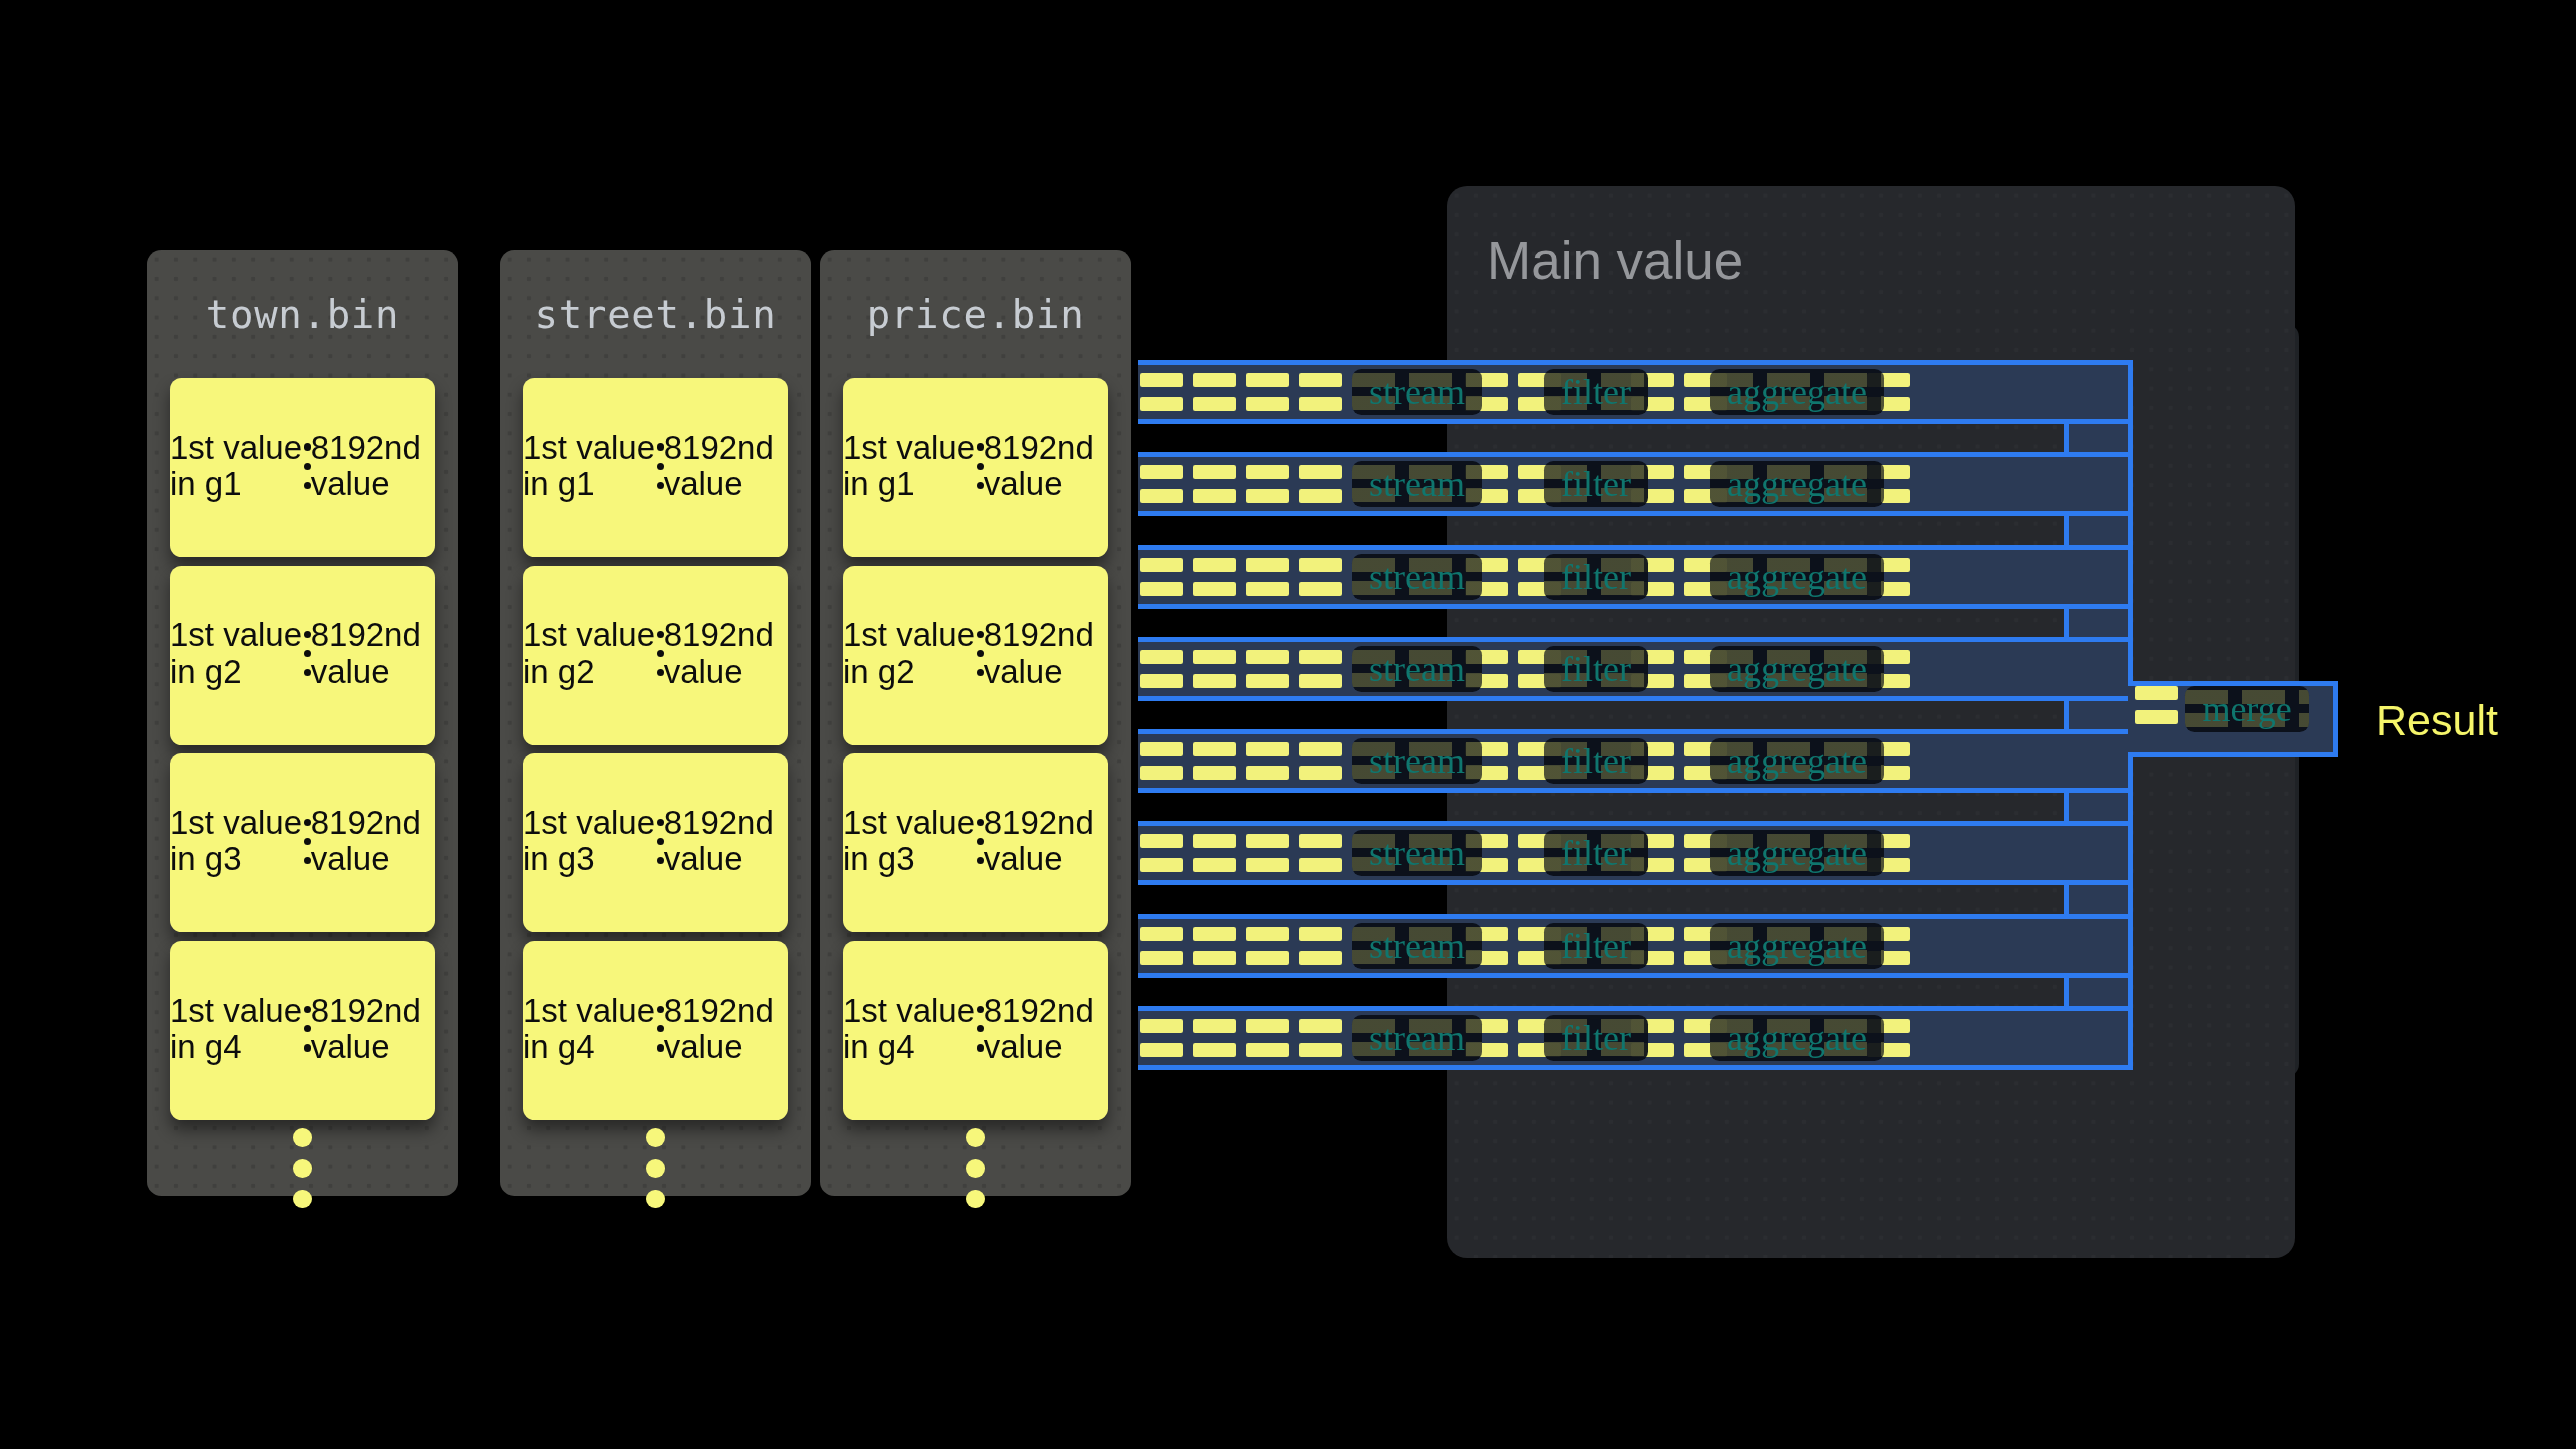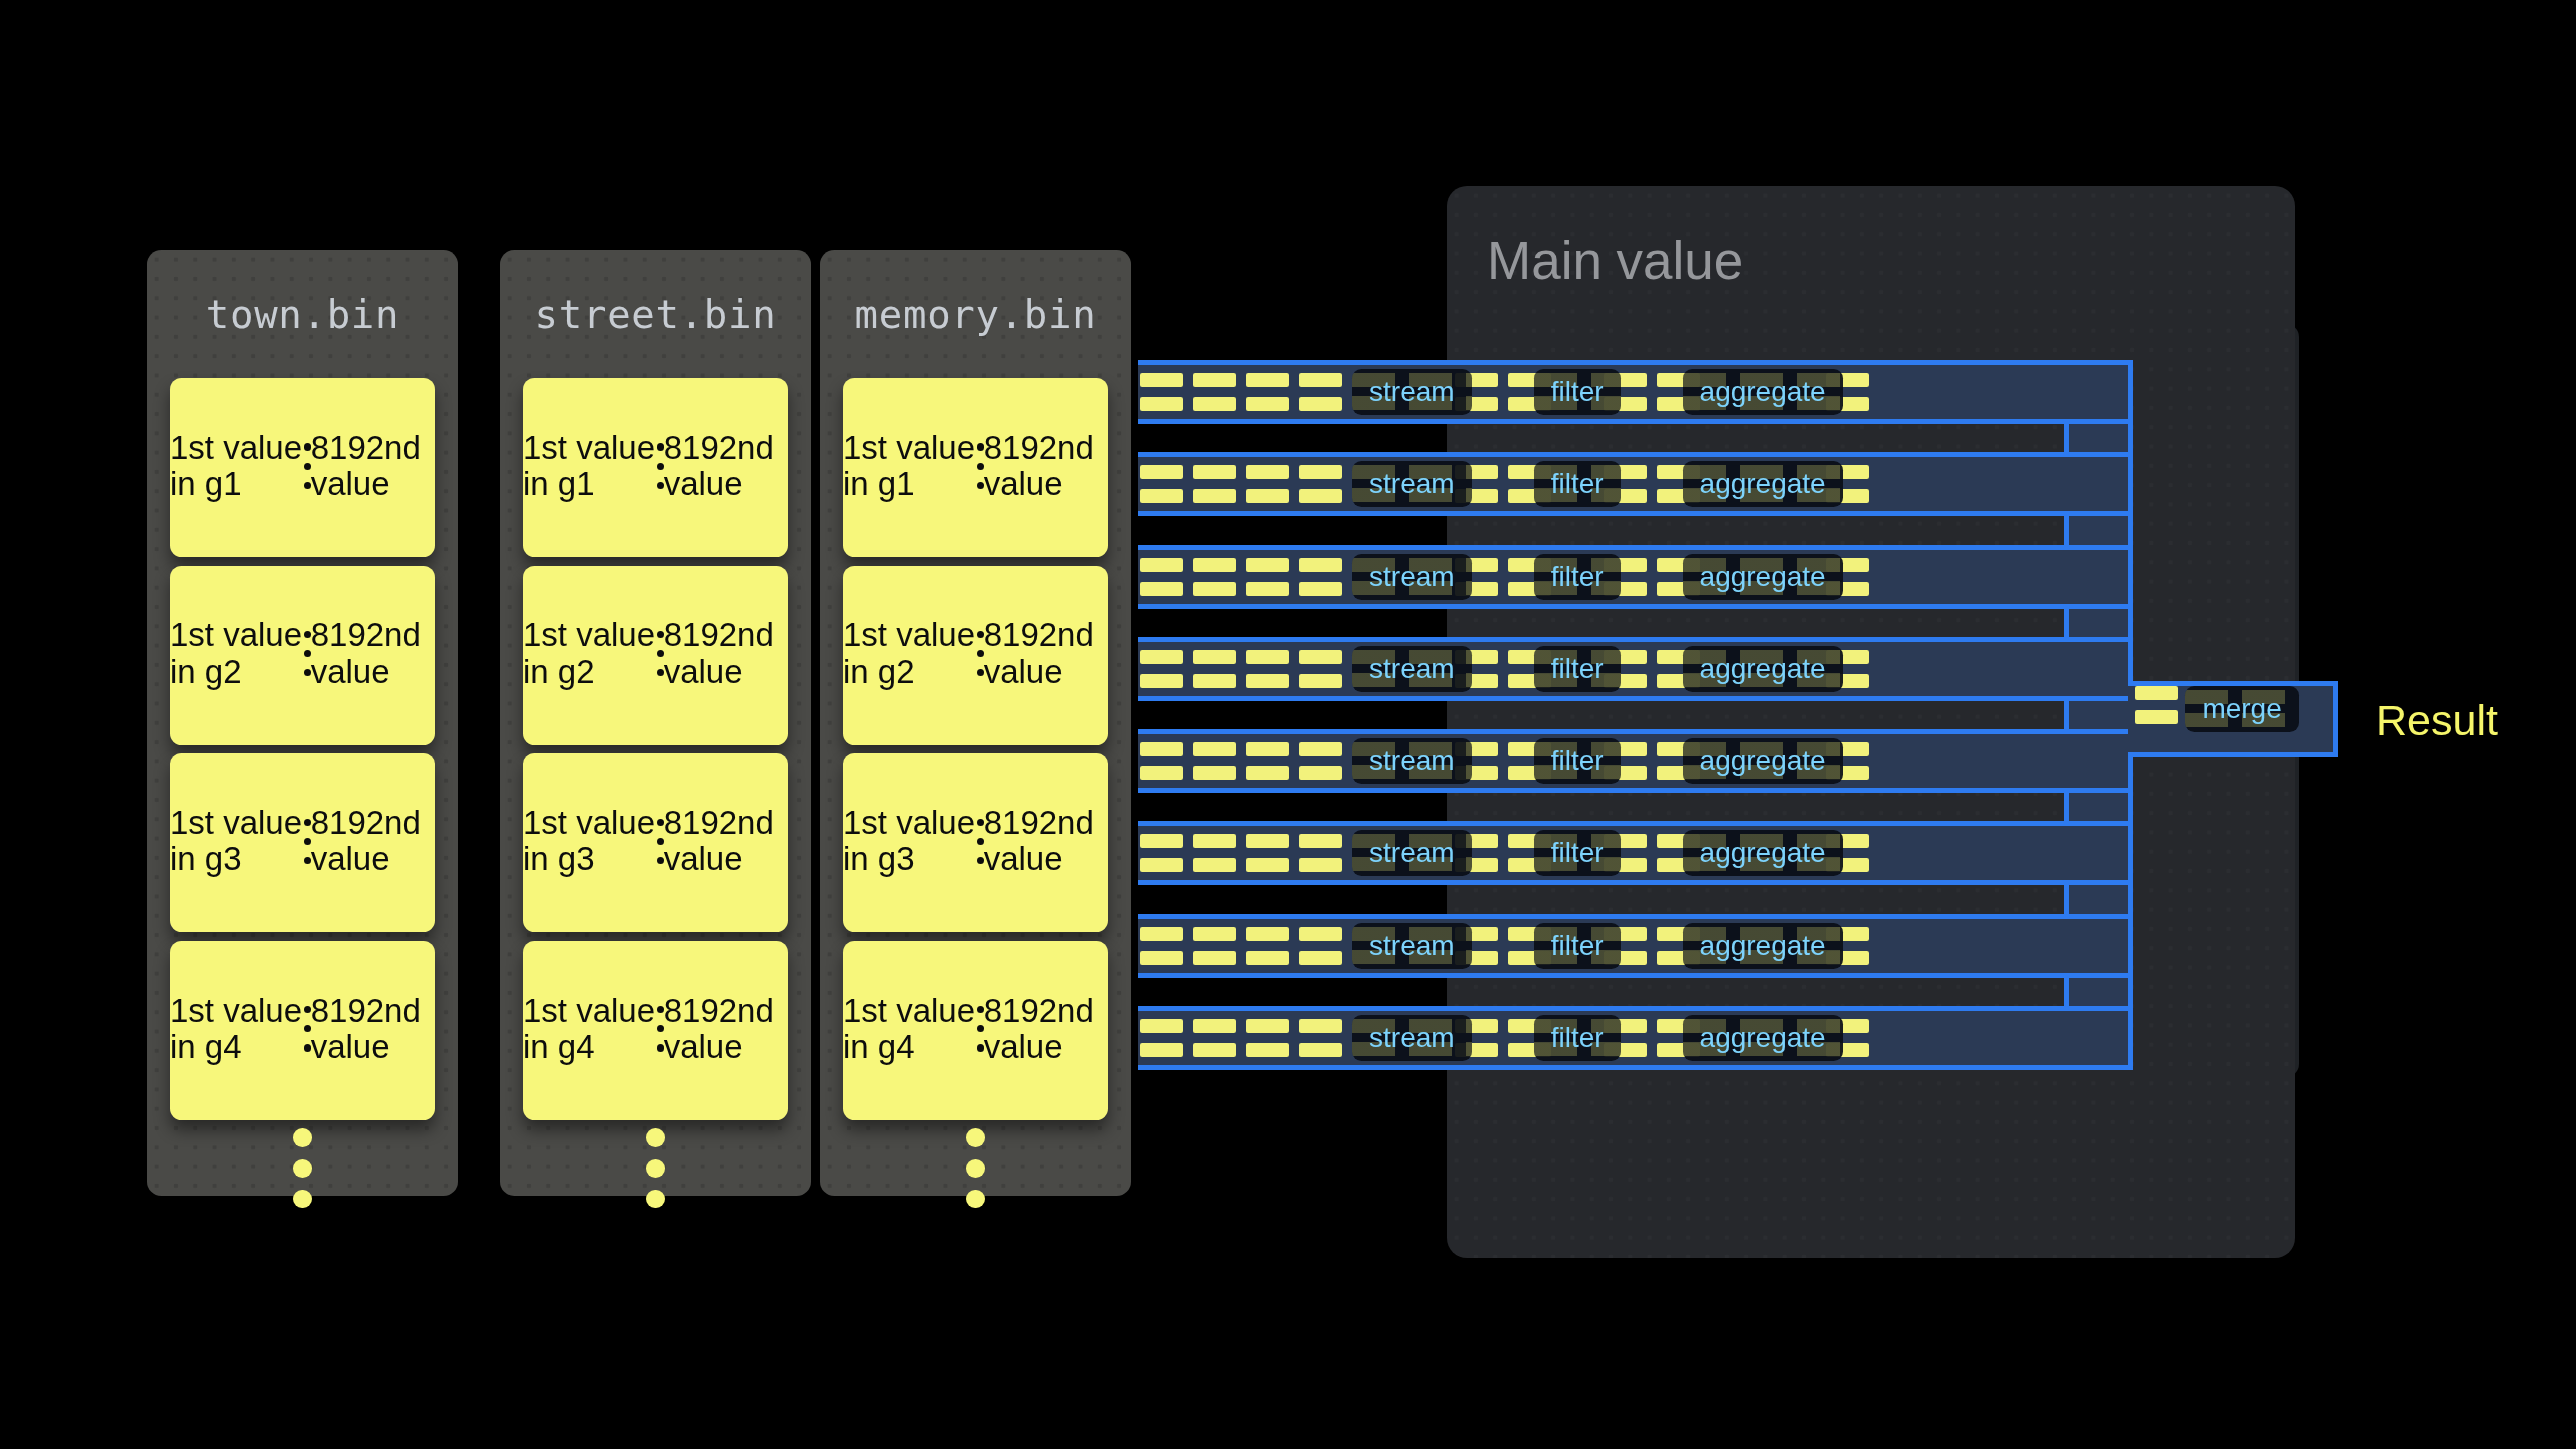--- a/index.html
+++ b/index.html
@@ -48,22 +48,22 @@
   .tuck-r{margin-right:-27px;}
 
   .opbox{height:46px;flex:none;background:rgba(10,14,23,.93);border-radius:9.3px;
     padding:0 17px;display:flex;align-items:center;justify-content:center;
     position:relative;z-index:2;overflow:hidden;}
   .opbox::before,.opbox::after{content:"";position:absolute;left:0;right:0;height:14.3px;
     background:repeating-linear-gradient(90deg,rgba(243,243,125,.25) 0 43px,transparent 43px 57px);}
   .opbox::before{top:3.6px;}
   .opbox::after{top:27px;}
   .opbox .oplabel{position:relative;z-index:1;
-    font-family:Liberation Sans, sans-serif;
-    font-size:28px;color:#7dd3fc;white-space:pre;}
+    font-family:Liberation Serif, serif;
+    font-size:36px;color:#0f766e;white-space:pre;}
 
   
   #merge-band{position:absolute;left:2128px;top:681px;width:210px;height:76px;
     background:#2b3a55;border:5px solid #2e7bf0;border-left:none;box-sizing:border-box;
     display:flex;align-items:flex-start;gap:7.2px;padding-left:7.2px;}
   #result-label{position:absolute;left:2376px;top:696px;font-size:43px;color:#f5f56a;}
 </style>
 </head>
 <body>
 
@@ -565,21 +565,21 @@
           <div class="block-line">8192nd value</div>
         </div>
         <div class="trailing-dots">
           <div class="bigdot"></div>
           <div class="bigdot"></div>
           <div class="bigdot"></div>
         </div>
       </div>
       <div class="file-col" style="left: 820px;">
         <div class="file-header">
-          <div class="file-name">memory.bin</div>
+          <div class="file-name">price.bin</div>
         </div>
         <div class="block">
           <div class="block-line">1st value in g1</div>
           <div class="v-ellipsis">
             <div class="dot"></div>
             <div class="dot"></div>
             <div class="dot"></div>
           </div>
           <div class="block-line">8192nd value</div>
         </div>

